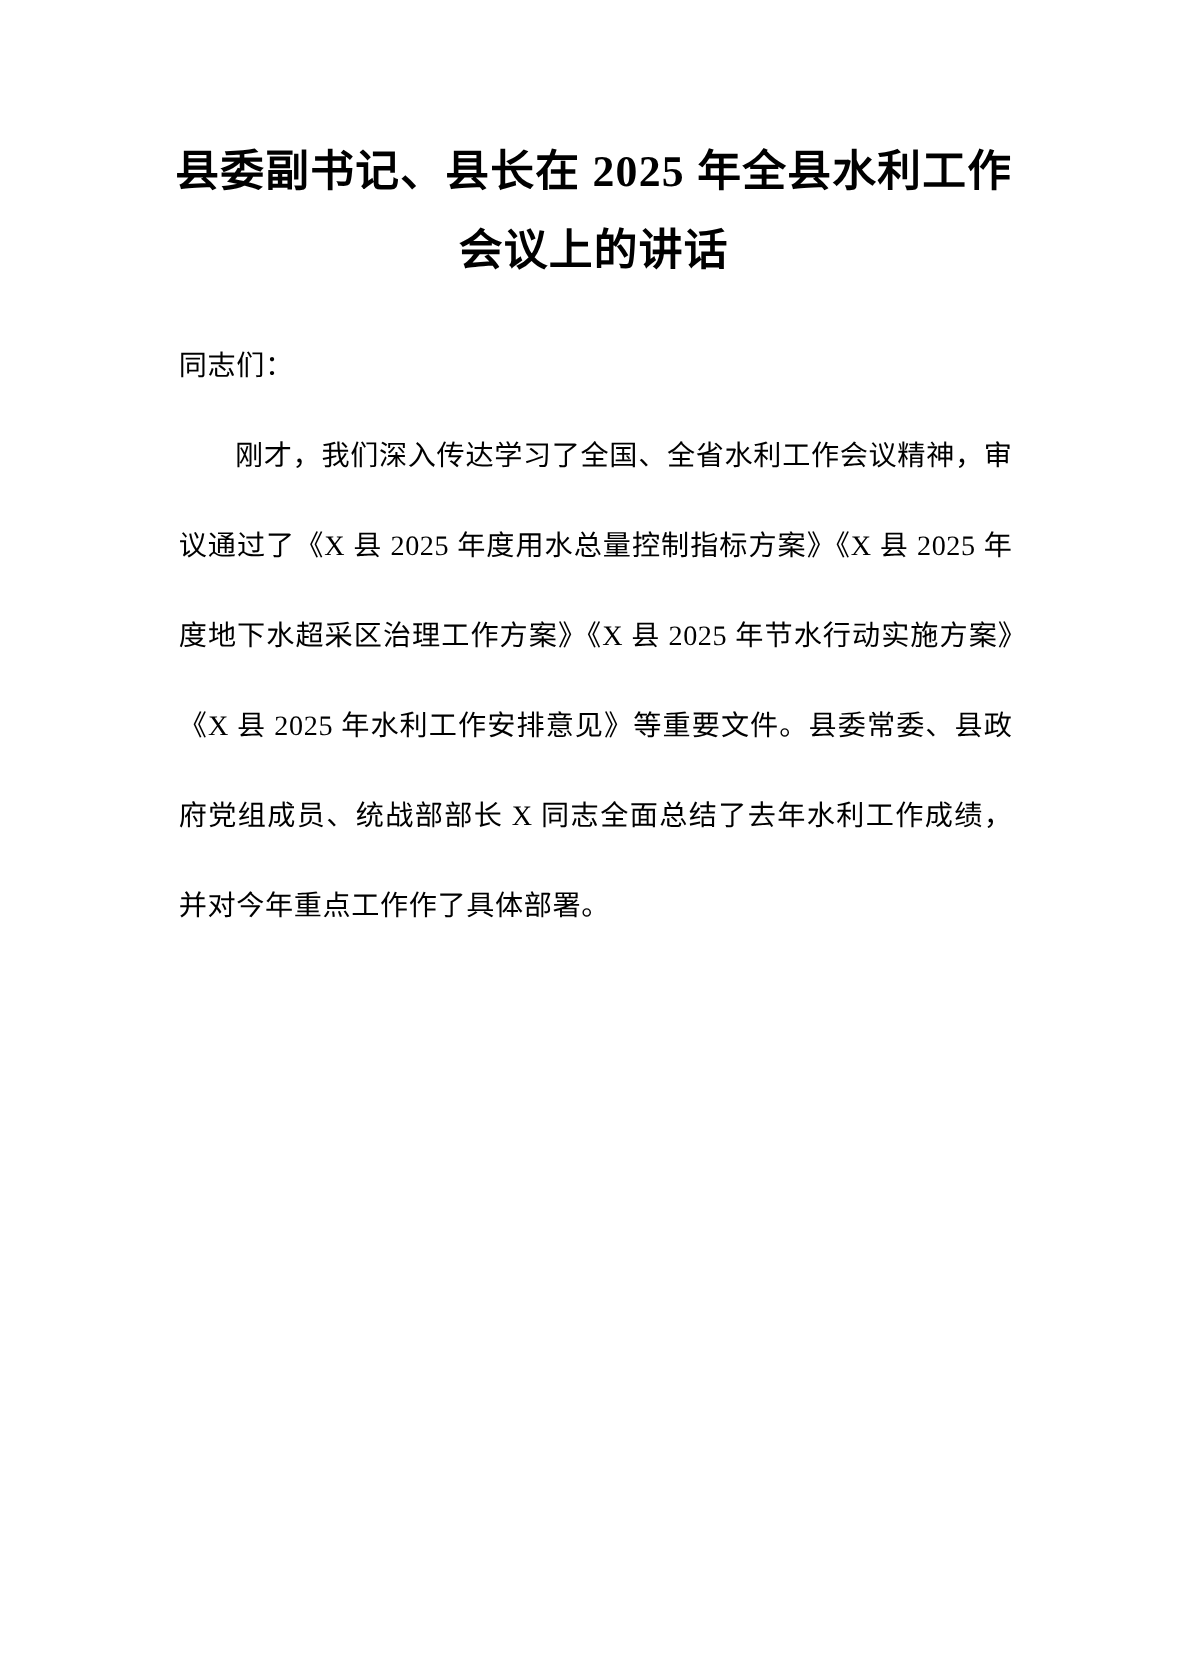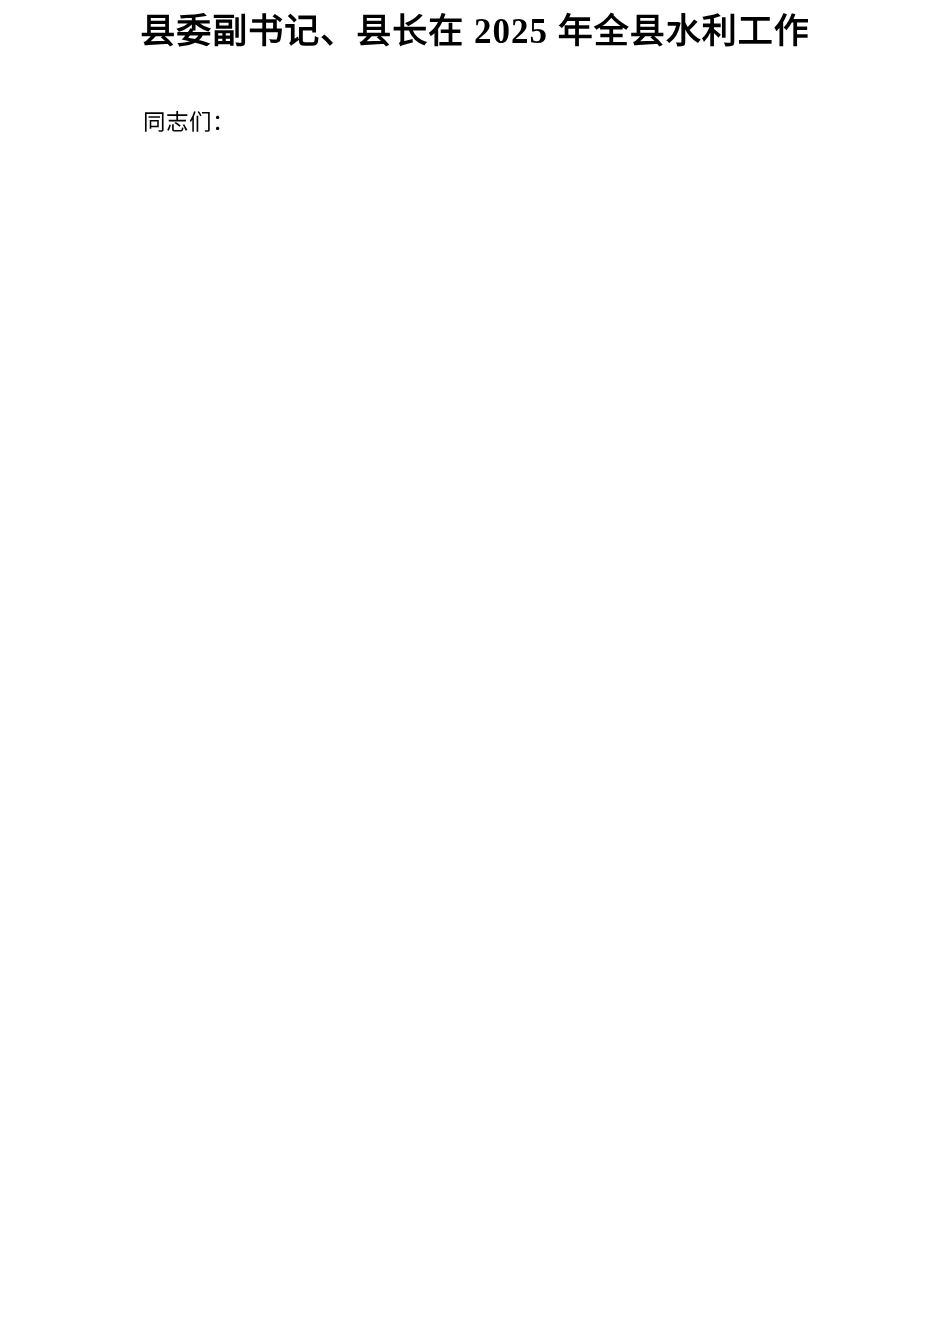--- a/index.html
+++ b/index.html
@@ -14,53 +14,55 @@
   .page {
     position: relative;
     width: 950px;
     height: 1344px;
     margin: 0;
     overflow: hidden;
     box-sizing: border-box;
   }
   .doc-title {
     margin: 0;
+    padding-top: 106px;
     text-align: center;
     font-size: 35px;
     line-height: 63px;
     font-weight: 700;
     letter-spacing: 1px;
   }
   .title-line {
     display: block;
   }
   .doc-body {
     margin: 25px auto 0 143px;
     width: 667px;
     font-size: 22.5px;
     line-height: 72px;
     text-align: justify;
     text-align-last: left;
     letter-spacing: 0.5px;
-    font-family: Liberation Mono, monospace;
   }
   .doc-body p {
     margin: 0;
     padding: 0;
   }
   .para {
     text-indent: 45px; 
   }
 </style>
 </head>
 <body style="background: rgb(255, 255, 255);">
 
 <div class="page" style="background: rgb(255, 255, 255); color: rgb(0, 0, 0);">
 
   <h1 class="doc-title">
     <span class="title-line">县委副书记、县长在 2025 年全县水利工作</span>
+    <span class="title-line">会议上的讲话</span>
   </h1>
 
   <div class="doc-body">
     <p class="salutation">同志们：</p>
+    <p class="para">刚才，我们深入传达学习了全国、全省水利工作会议精神，审议通过了《X 县 2025 年度用水总量控制指标方案》《X 县 2025 年度地下水超采区治理工作方案》《X 县 2025 年节水行动实施方案》《X 县 2025 年水利工作安排意见》等重要文件。县委常委、县政府党组成员、统战部部长 X 同志全面总结了去年水利工作成绩，并对今年重点工作作了具体部署。</p>
   </div>
 
 </div>
 
 </body></html>

